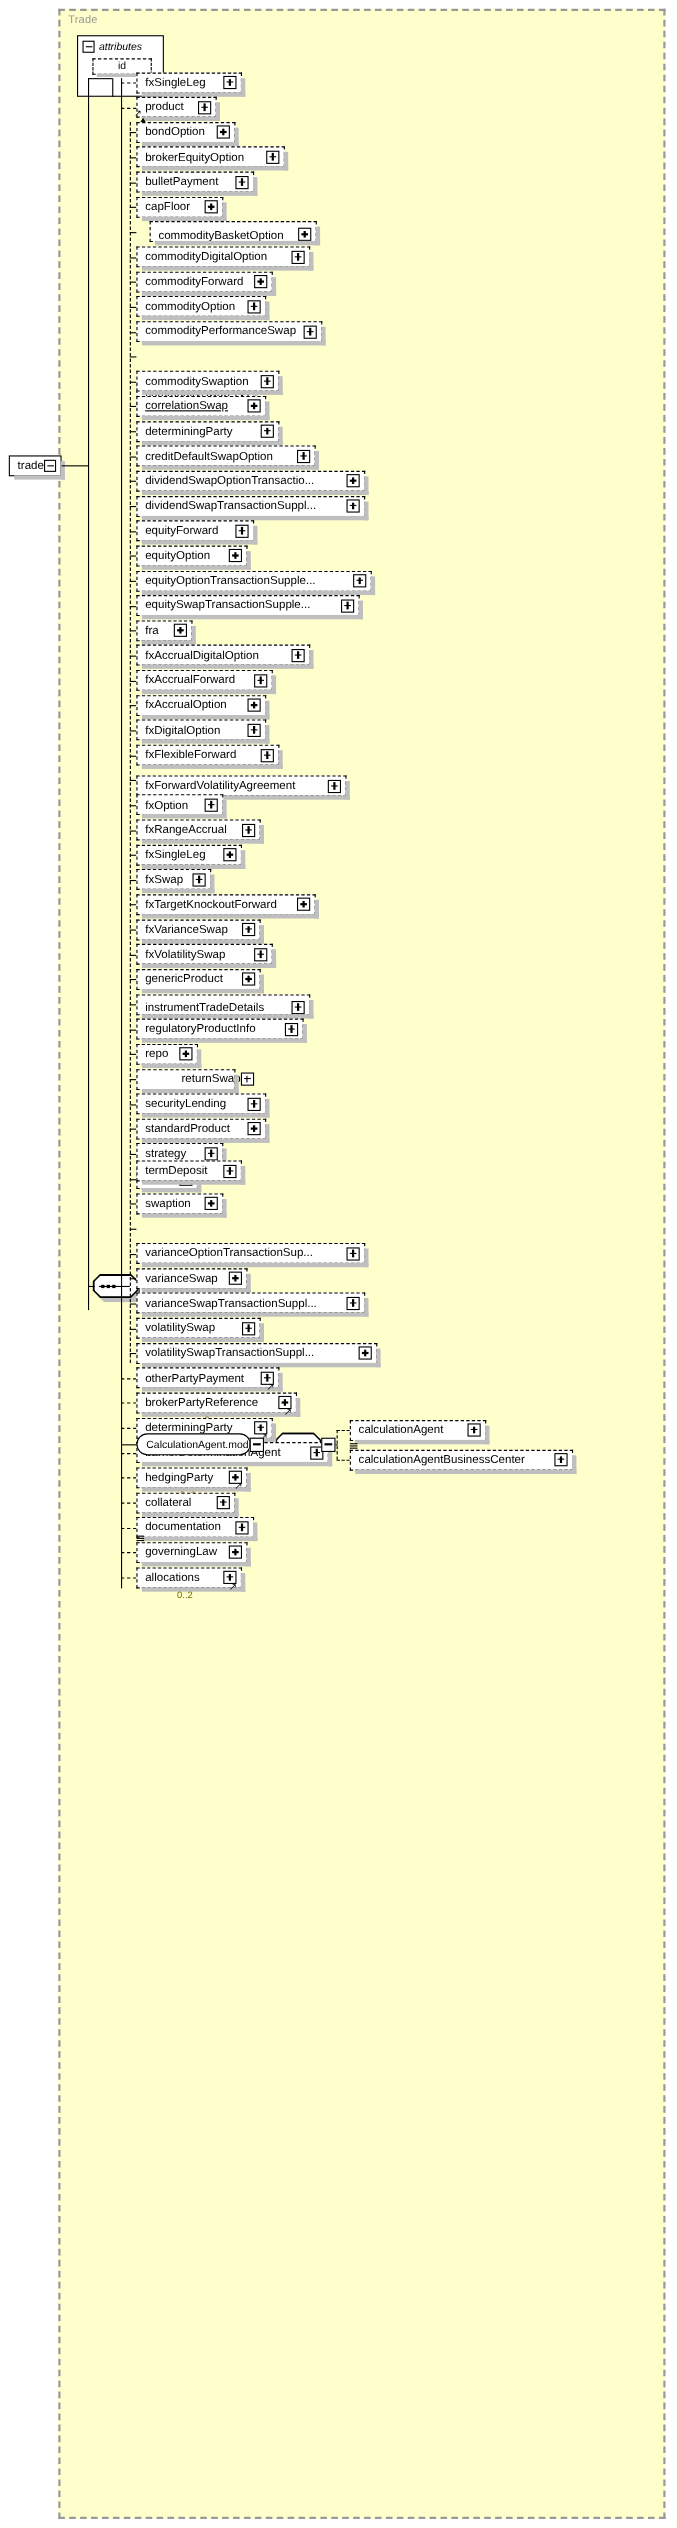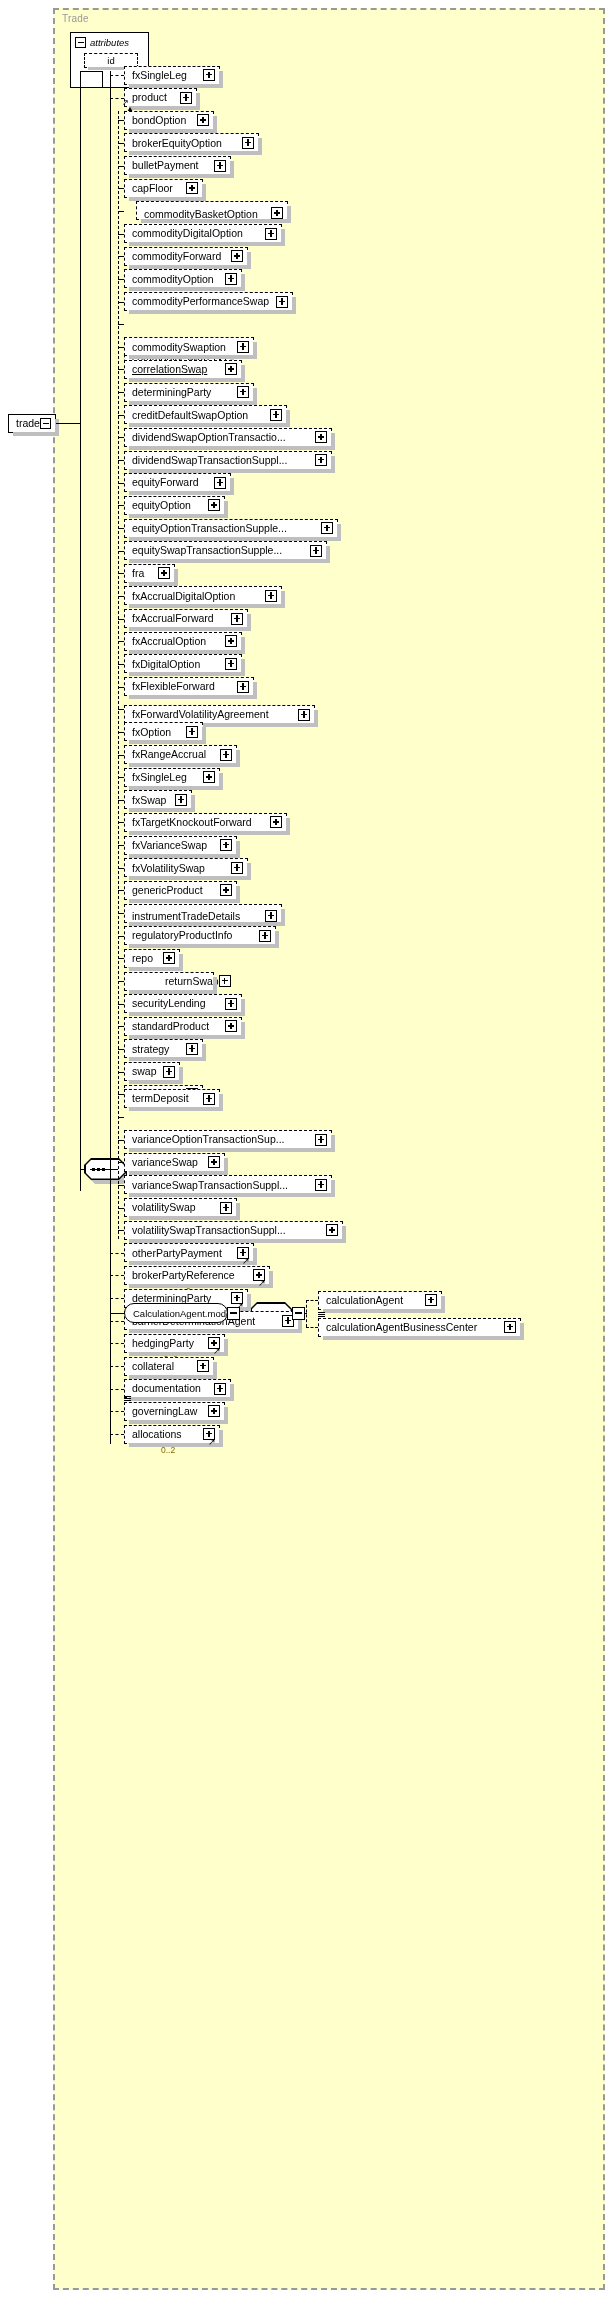--- a/index.html
+++ b/index.html
@@ -465,21 +465,21 @@
       <span class="plusbtn" style="margin-left:auto;"></span>
     </div>
     <div class="elembox dashed shadow" style="left:124px;top:1062.1px;width:56px;">
       <span class="lbl">swap</span>
       <span class="plusbtn" style="margin-left:auto;"></span>
     </div>
     <div class="elembox dashed shadow" style="left:124px;top:1084.75px;width:79px;">
       <span class="lbl">swaption</span>
       <span class="plusbtn" style="margin-left:auto;"></span>
     </div>
-    <div class="elembox dashed shadow" style="left:124px;top:1055px;width:96px;margin-top:34px;">
+    <div class="elembox dashed shadow" style="left:124px;top:1055px;width:96px;">
       <span class="lbl">termDeposit</span>
       <span class="plusbtn" style="margin-left:auto;"></span>
     </div>
     <div class="elembox dashed shadow" style="left:124px;top:1130.05px;width:208px;">
       <span class="lbl">varianceOptionTransactionSup...</span>
       <span class="plusbtn" style="margin-left:auto;"></span>
     </div>
     <div class="elembox dashed shadow" style="left:124px;top:1152.6999999999998px;width:101px;">
       <span class="lbl">varianceSwap</span>
       <span class="plusbtn" style="margin-left:auto;"></span>

